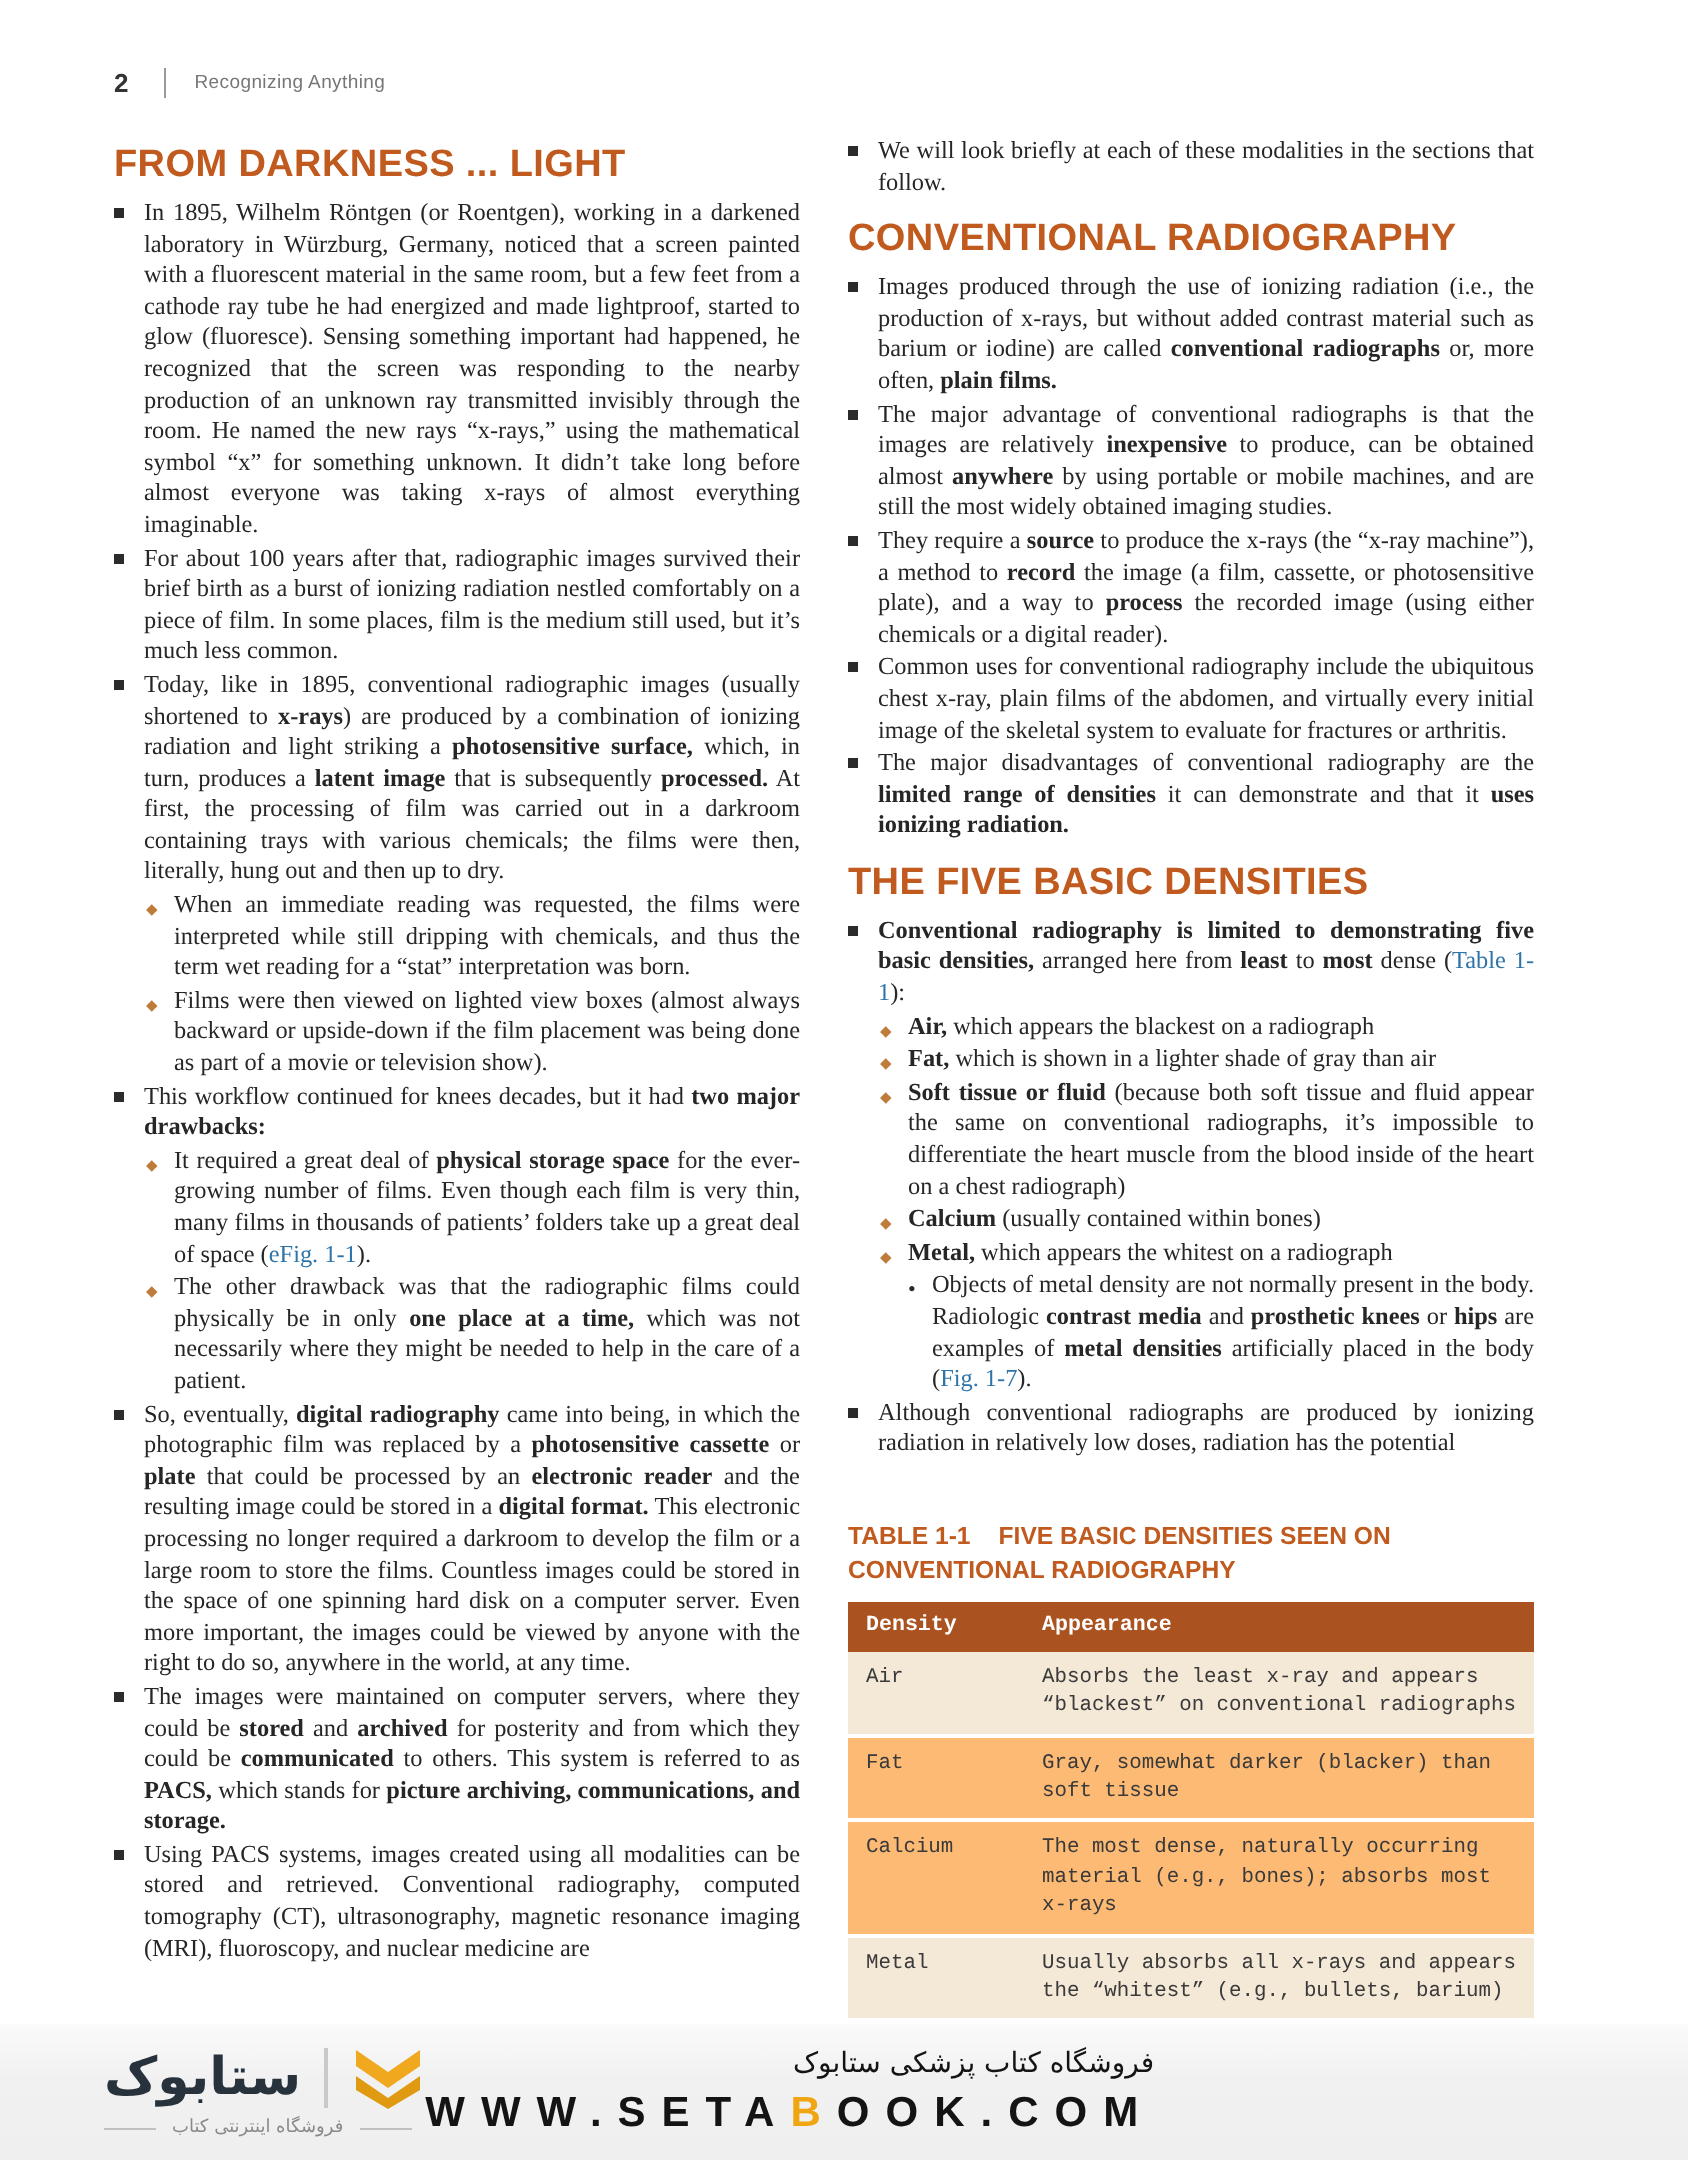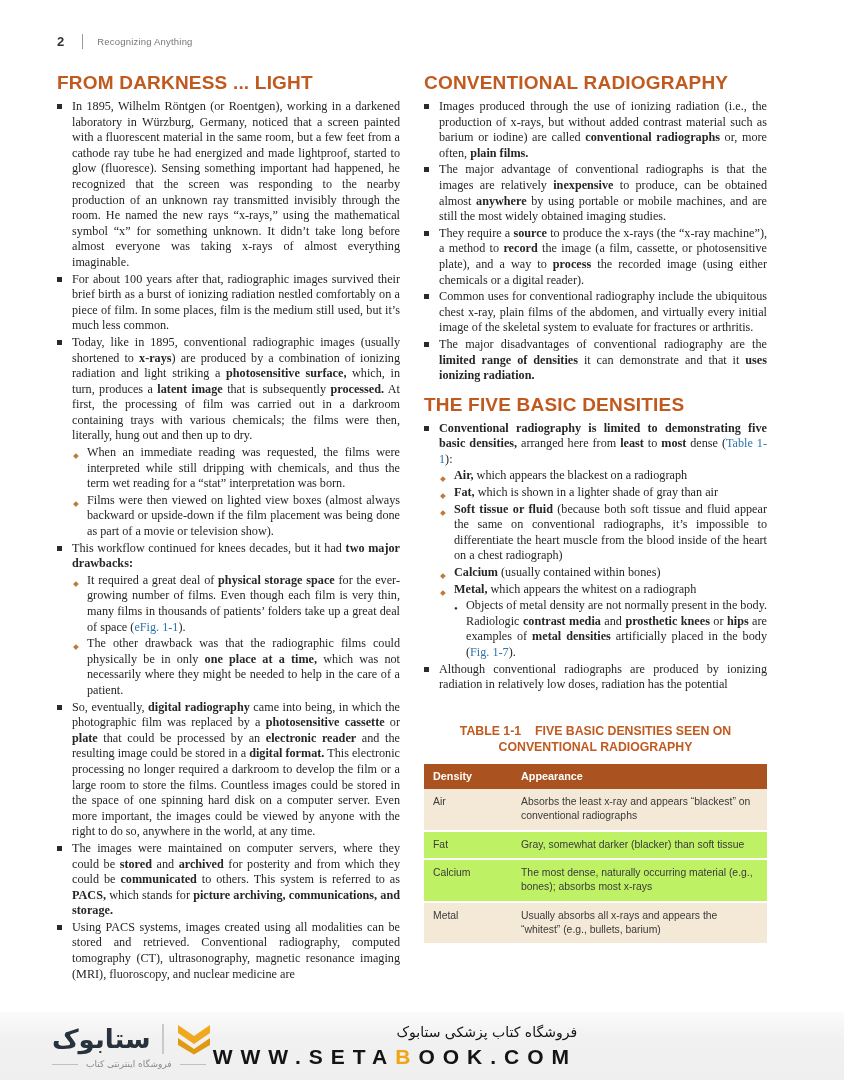--- a/index.html
+++ b/index.html
@@ -65,47 +65,46 @@
 
   
   .table-section { margin-top:30px; }
   .table-title {
     font-family:"Liberation Sans", sans-serif;
     font-weight:bold;
     font-size:12.3px;
     line-height:1.35;
     color:#C05A1E;
     margin-bottom:8px;
-    text-align:center;
   }
   .tt-label { margin-right:14px; }
   table {
     width:100%;
     border-collapse:collapse;
-    font-family:Liberation Sans, sans-serif;
+    font-family:Liberation Mono, monospace;
     font-size:10.4px;
     line-height:1.38;
     color:#3a3a3a;
   }
   thead th {
     background:#AA5220;
     color:#fff;
     text-align:left;
     font-size:10.8px;
     padding:5px 9px;
     font-weight:bold;
   }
   tbody td {
     padding:6px 9px;
     vertical-align:top;
     border-bottom:2px solid #fff;
   }
   td.density { width:88px; }
   tr.r-even { background:#F4E8D7;margin-left:28px; }
-  tr.r-odd  { background:#bef264; }
+  tr.r-odd  { background:#fdba74; }
 
   
   .footer {
     position:absolute; left:0; right:0; bottom:0;
     height:68px;
     background:linear-gradient(180deg, rgba(250,250,250,0.93) 0%, #f1f1f1 40%, #efefef 100%);
     display:flex; align-items:center; 
     padding:0 52px;
     z-index:10;
   }
@@ -192,20 +191,24 @@
         <span class="mk mk-sq"></span>
         <p class="txt"><span>The images were maintained on computer servers, where they could be </span><span class="b">stored</span><span> and </span><span class="b">archived</span><span> for posterity and from which they could be </span><span class="b">communicated</span><span> to others. This system is referred to as </span><span class="b i">PACS,</span><span> which stands for </span><span class="b">picture archiving, communications, and storage.</span></p>
       </div>
       <div class="block b1">
         <span class="mk mk-sq"></span>
         <p class="txt"><span>Using PACS systems, images created using all modalities can be stored and retrieved. Conventional radiography, computed tomography (CT), ultrasonography, magnetic resonance imaging (MRI), fluoroscopy, and nuclear medicine are</span></p>
       </div>
     </div>
 
     <div class="col">
+      <div class="block b1">
+        <span class="mk mk-sq"></span>
+        <p class="txt"><span>We will look briefly at each of these modalities in the sections that follow.</span></p>
+      </div>
 
       <h2 class="heading"><span>CONVENTIONAL RADIOGRAPHY</span></h2>
 
       <div class="block b1">
         <span class="mk mk-sq"></span>
         <p class="txt"><span>Images produced through the use of ionizing radiation (i.e., the production of x-rays, but without added contrast material such as barium or iodine) are called </span><span class="b i">conventional radiographs</span><span> or, more often, </span><span class="b">plain films.</span></p>
       </div>
       <div class="block b1">
         <span class="mk mk-sq"></span>
         <p class="txt"><span>The major advantage of conventional radiographs is that the images are relatively </span><span class="b">inexpensive</span><span> to produce, can be obtained almost </span><span class="b">anywhere</span><span> by using portable or mobile machines, and are still the most widely obtained imaging studies.</span></p>

